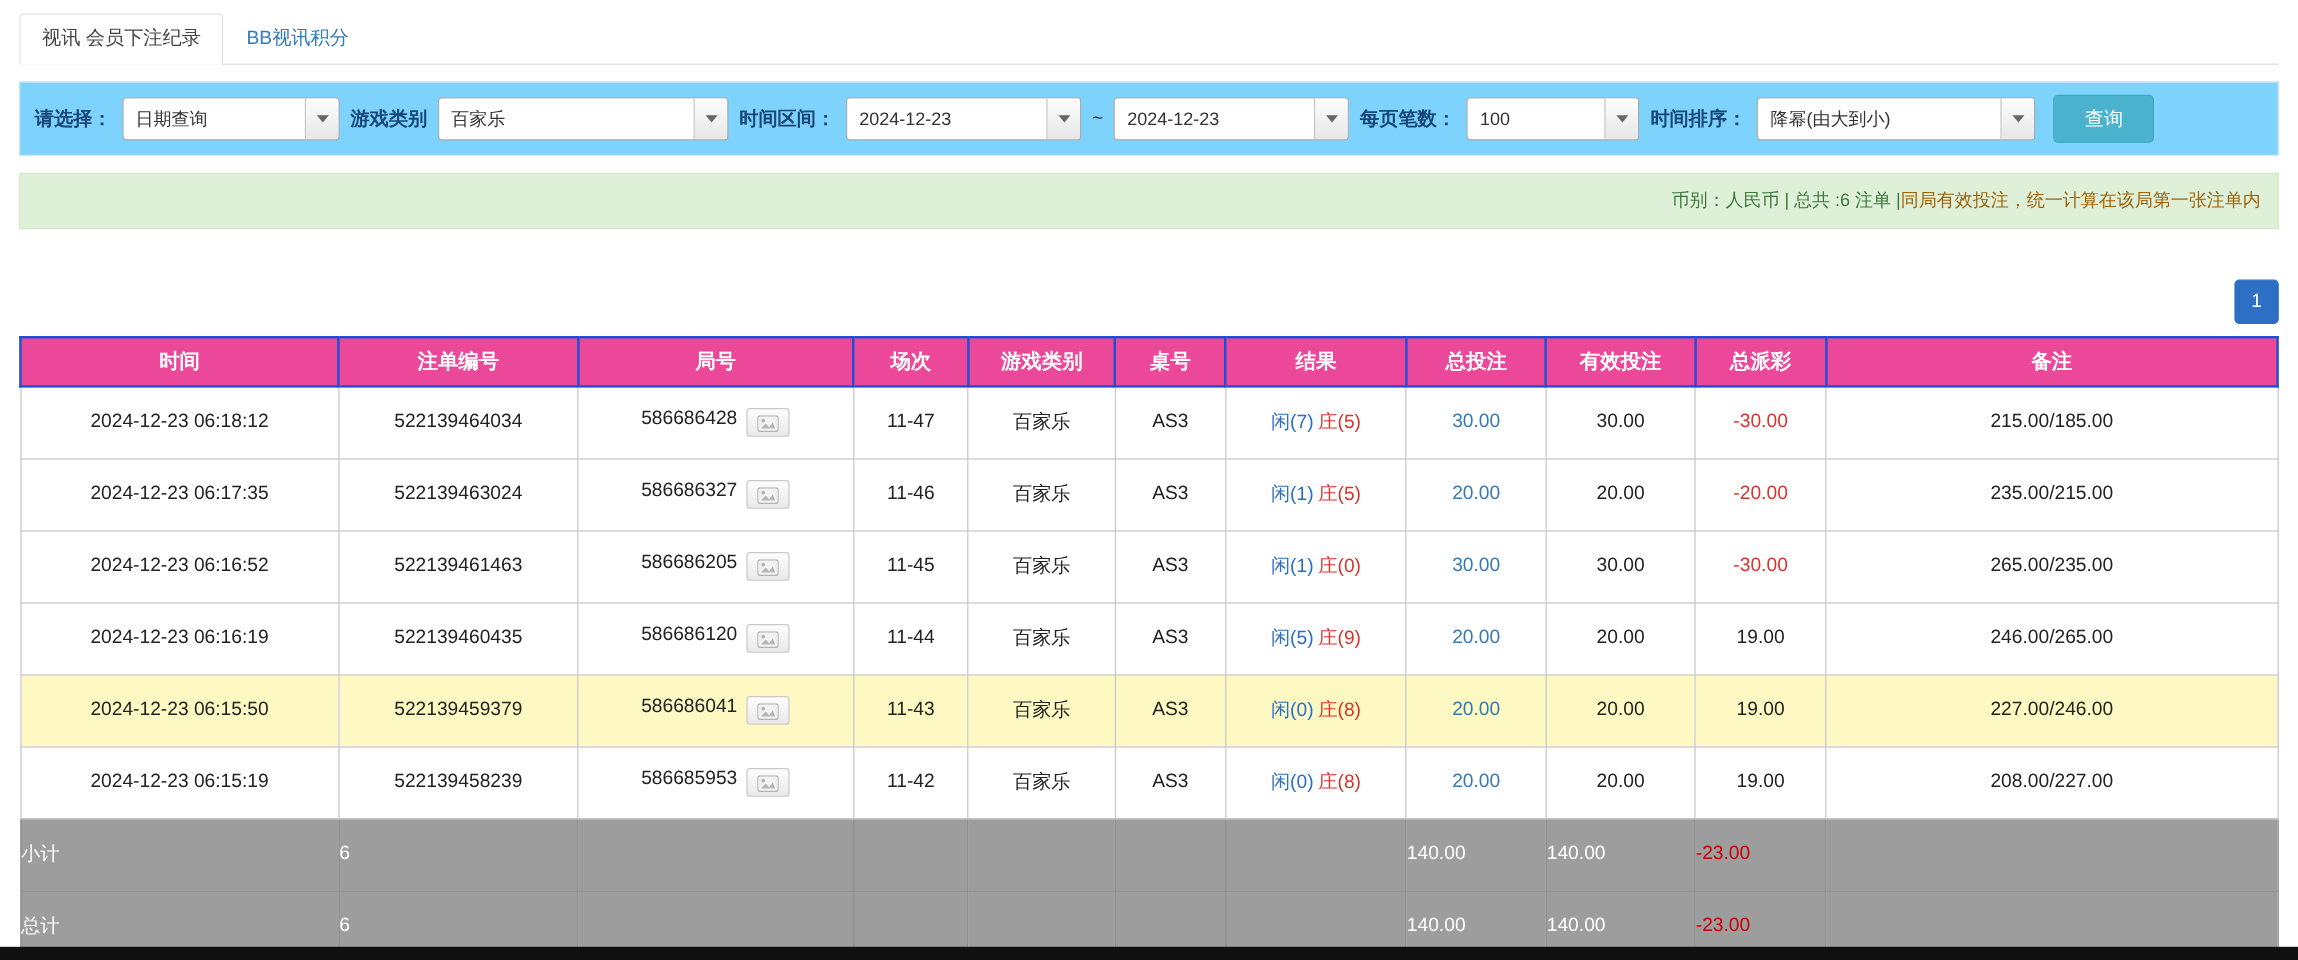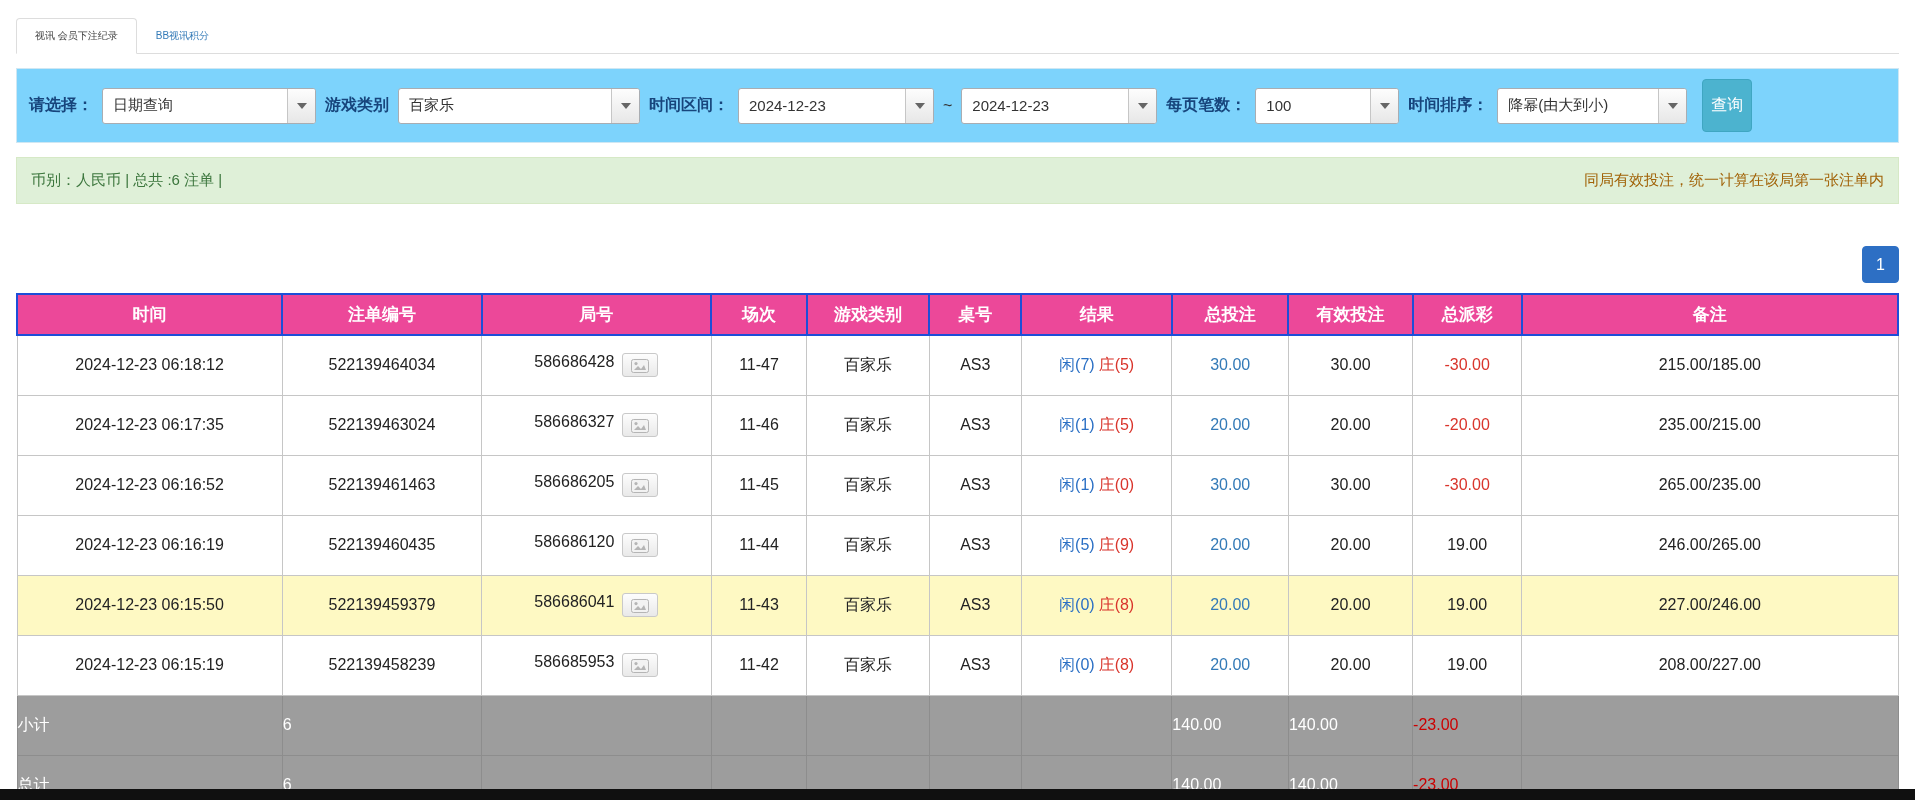--- a/index.html
+++ b/index.html
@@ -10,21 +10,21 @@
     color: #333;
     font-size: 16px;
     position: relative;
     overflow: hidden;
   }
   .page { padding: 10px 16px 0 16px; }
 
   
   .tabs { display: flex; align-items: flex-end; border-bottom: 1px solid #ddd; height: 44px; }
   .tab {
-    padding: 10px 18px; font-size: 10px; cursor: pointer;
+    padding: 10px 18px; font-size: 16px; cursor: pointer;
     border: 1px solid transparent; border-radius: 4px 4px 0 0; margin-bottom: -1px;
     white-space: nowrap;
   }
   .tab.active { background: #fff; border-color: #ddd #ddd #fff #ddd; color: #444; }
   .tab.link { color: #337ab7; }
 
   
   .filter-bar {
     margin-top: 14px; background: #7dd3fc; border: 1px solid #cfe7f3;
     padding: 10px 12px; display: flex; align-items: center; gap: 9px;
@@ -36,28 +36,28 @@
   }
   .combo-value { padding: 0 10px; flex: 1; font-size: 15px; color: #333; white-space: nowrap; }
   .combo-btn {
     width: 28px; height: 100%; border: none; border-left: 1px solid #c6c6c6;
     background: linear-gradient(#fdfdfd, #e7e7e7); cursor: pointer;
     display: flex; align-items: center; justify-content: center; flex: none;
   }
   .caret { width: 0; height: 0; border-left: 5px solid transparent; border-right: 5px solid transparent; border-top: 6px solid #666; }
   .search-btn {
     background: #4cb3cf; border: 1px solid #3fa6c2; color: #fff;
-    border-radius: 4px; height: 53px; padding: 0 8px; font-size: 16px; cursor: pointer; margin-left: 6px;
+    border-radius: 4px; height: 40px; padding: 0 25px; font-size: 16px; cursor: pointer; margin-left: 6px;
     white-space: nowrap;
   }
 
   
   .info-bar {
     margin-top: 14px; background: #dff0d8; border: 1px solid #d6e9c6;
-    padding: 13px 14px; display: flex; justify-content: space-between; align-items: center; font-size: 15px;
+    padding: 13px 14px; display: flex; justify-content: flex-end; align-items: center; font-size: 15px;
   }
   .info-left { color: #3c763d; }
   .info-right { color: #a16207; }
 
   
   .pagination { display: flex; justify-content: flex-end; margin-top: 42px; }
   .page-btn {
     background: #2d6fc4; border: 1px solid #2d6fc4; color: #fff;
     min-width: 37px; height: 37px; border-radius: 4px; font-size: 16px; cursor: pointer;
     display: flex; align-items: center; justify-content: center;
@@ -95,21 +95,21 @@
 
 <div class="page">
 
   <div class="tabs">
     <div class="tab active">视讯 会员下注纪录</div>
     <div class="tab link">BB视讯积分</div>
   </div>
 
   <div class="filter-bar">
     <span class="filter-label">请选择：</span>
-    <div class="combo" style="width:214px">
+    <div class="combo" style="width:181px">
       <span class="combo-value">日期查询</span>
       <button class="combo-btn">
           <span class="caret"></span>
         </button>
     </div>
 
     <span class="filter-label">游戏类别</span>
     <div class="combo" style="width:242px">
       <span class="combo-value">百家乐</span>
       <button class="combo-btn">
@@ -134,21 +134,21 @@
 
     <span class="filter-label">每页笔数：</span>
     <div class="combo" style="width:144px">
       <span class="combo-value">100</span>
       <button class="combo-btn">
           <span class="caret"></span>
         </button>
     </div>
 
     <span class="filter-label">时间排序：</span>
-    <div class="combo" style="width:190px">
+    <div class="combo" style="width:232px">
       <span class="combo-value">降幂(由大到小)</span>
       <button class="combo-btn">
           <span class="caret"></span>
         </button>
     </div>
 
     <button class="search-btn">查询</button>
   </div>
 
   <div class="info-bar">

